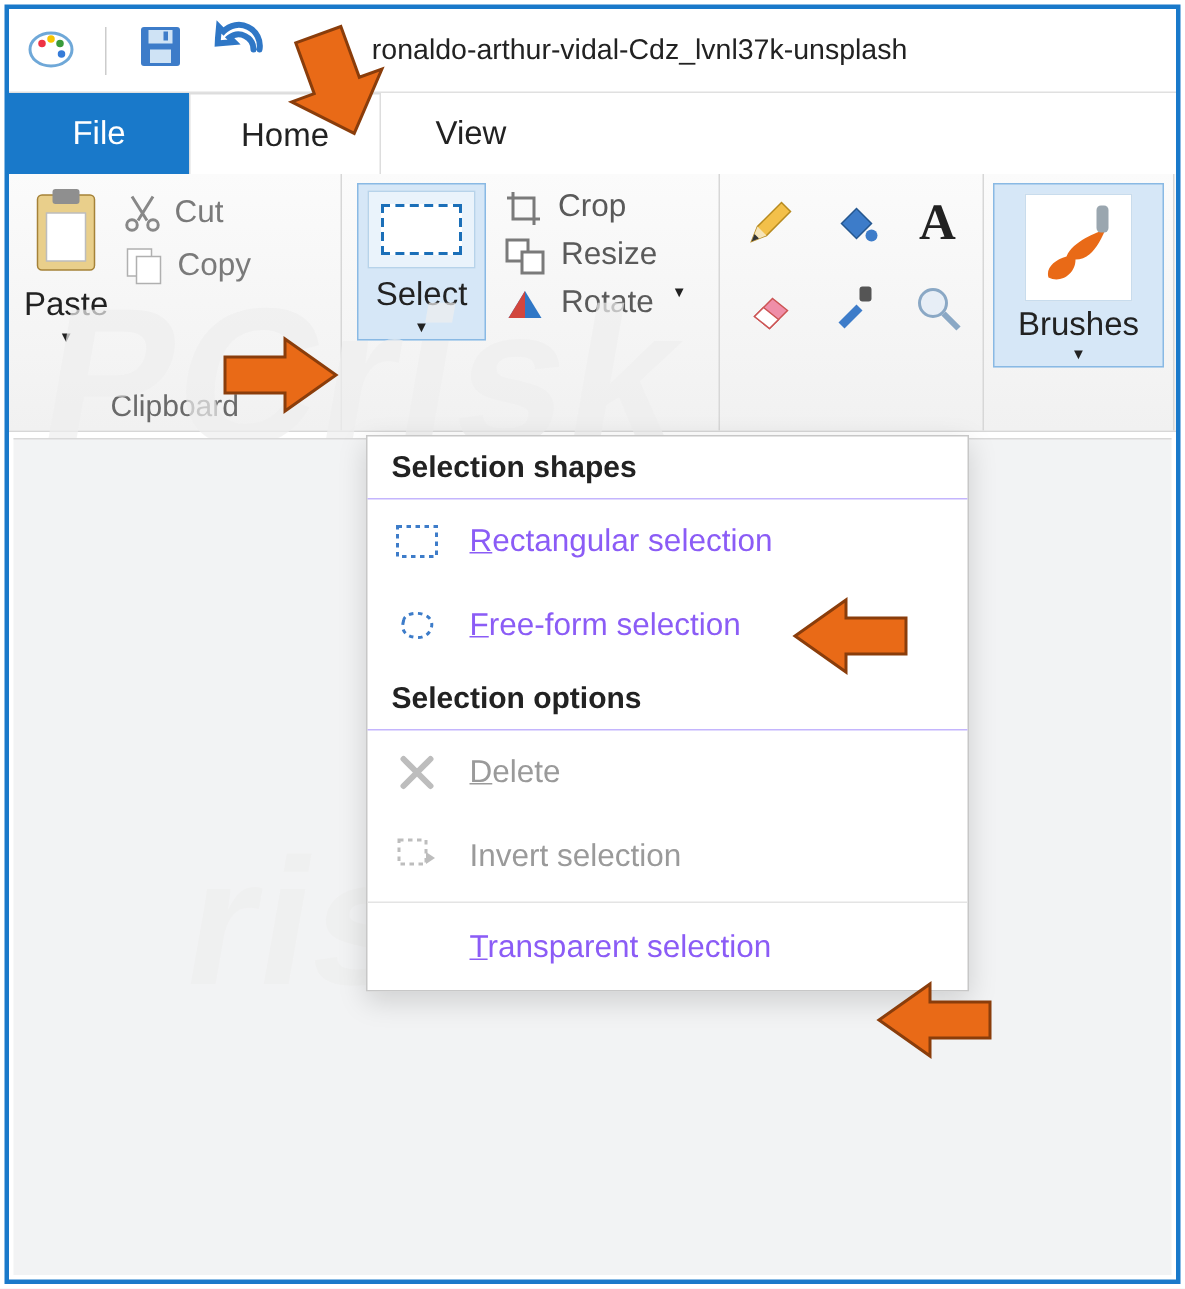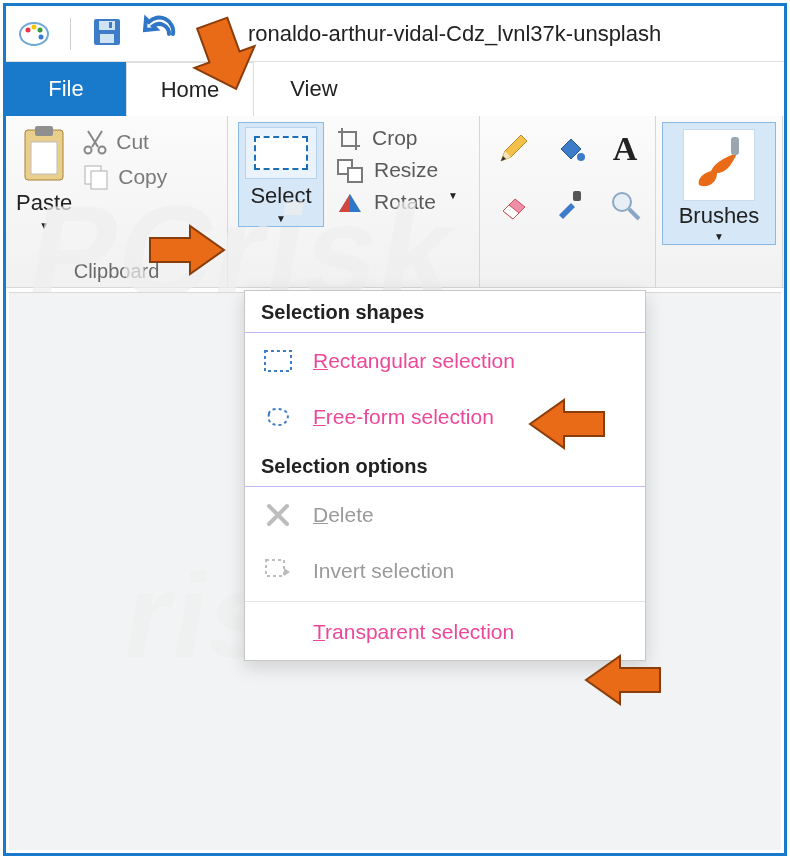--- a/index.html
+++ b/index.html
@@ -3,21 +3,21 @@
 <meta charset="utf-8">
 <style>
 * { margin:0; padding:0; box-sizing:border-box; font-family:"Segoe UI",Arial,sans-serif; }
 body { width:790px; height:859px; background:#fff; position:relative; overflow:hidden; }
 
 .outer { border:3px solid #1979ca; width:784px; height:853px; margin:3px; position:relative; background:#fff; }
 
 
 .qab { height:56px; display:flex; align-items:center; padding:0 10px; gap:18px; border-bottom:1px solid #e0e0e0;}
 .qab-sep { width:1px; height:32px; background:#ccc; }
-.title { font-size:22px; color:#222; white-space:nowrap; overflow:hidden; margin-left:4px;}
+.title { font-size:19px; color:#222; white-space:nowrap; overflow:hidden; margin-left:4px;}
 .pal-icon{width:36px;height:36px;}
 .save-icon{width:36px;height:36px;}
 .undo-icon{width:36px;height:36px;}
 
 
 .tabs { height:54px; display:flex; align-items:stretch; }
 .tab { font-size:22px; display:flex; align-items:center; justify-content:center; padding:12px 26px; cursor:pointer;}
 .tab.file { background:#1979ca; color:#fff; width:120px;}
 .tab.home { background:#fff; color:#222; border:1px solid #ddd; border-bottom:none; width:128px;}
 .tab.view { color:#222; width:120px;}
@@ -43,21 +43,21 @@
 .tool-grid{display:grid;grid-template-columns:repeat(3,46px);grid-template-rows:46px 46px;gap:10px;}
 .tool-grid .cell{display:flex;align-items:center;justify-content:center;}
 .brushes-group{padding:6px 6px 2px;}
 .brushes-box{background:#d6e7f7;border:1px solid #89b9e4;padding:6px 7px 2px;display:flex;flex-direction:column;align-items:center;gap:2px;width:114px;}
 .brush-icon-box{width:72px;height:72px;border:1px solid #c8dced;background:#fff;display:flex;align-items:center;justify-content:center;}
 .brushes-box .lbl{font-size:22px;color:#222;}
 
 
 .popup{position:absolute;left:238px;top:284px;width:402px;background:#fff;border:1px solid #c7c7c7;box-shadow:0 6px 18px rgba(0,0,0,0.15);z-index:20;}
 .popup .section-title{font-weight:600;font-size:20px;color:#222;padding:10px 16px 8px;border-bottom:1px solid #c4b5fd;}
-.popup .row{display:flex;align-items:center;height:56px;padding:0 16px;font-size:21px;color:#ec4899;gap:18px;cursor:pointer;}
+.popup .row{display:flex;align-items:center;height:56px;padding:0 16px;font-size:21px;color:#8b5cf6;gap:18px;cursor:pointer;}
 .popup .row.disabled{color:#9a9a9a;}
 .popup .row .ico{width:34px;display:flex;justify-content:center;}
 .popup .sep{height:0;border-top:1px solid #e4e4e4;margin:2px 0;}
 .popup .row .u{text-decoration:underline;text-decoration-thickness:1px;}
 .canvas-bg{position:absolute;left:3px;right:3px;top:286px;bottom:3px;background:#f2f3f4;border-top:1px solid #d9d9d9;}
 
 
 .arrow{position:absolute;z-index:40;}
 .arrow svg{display:block;}
 

